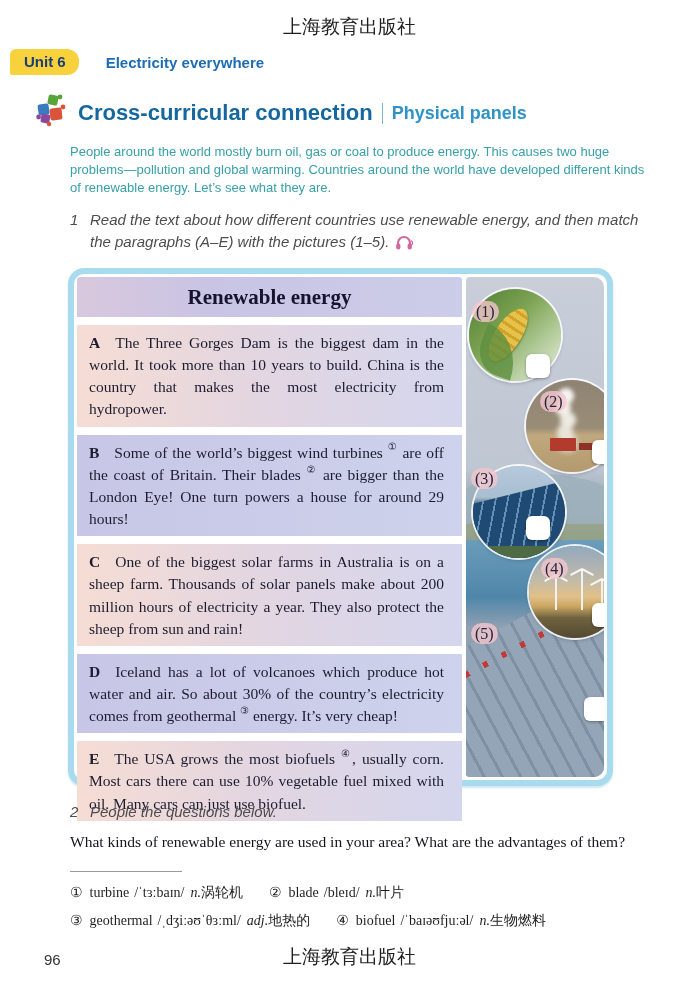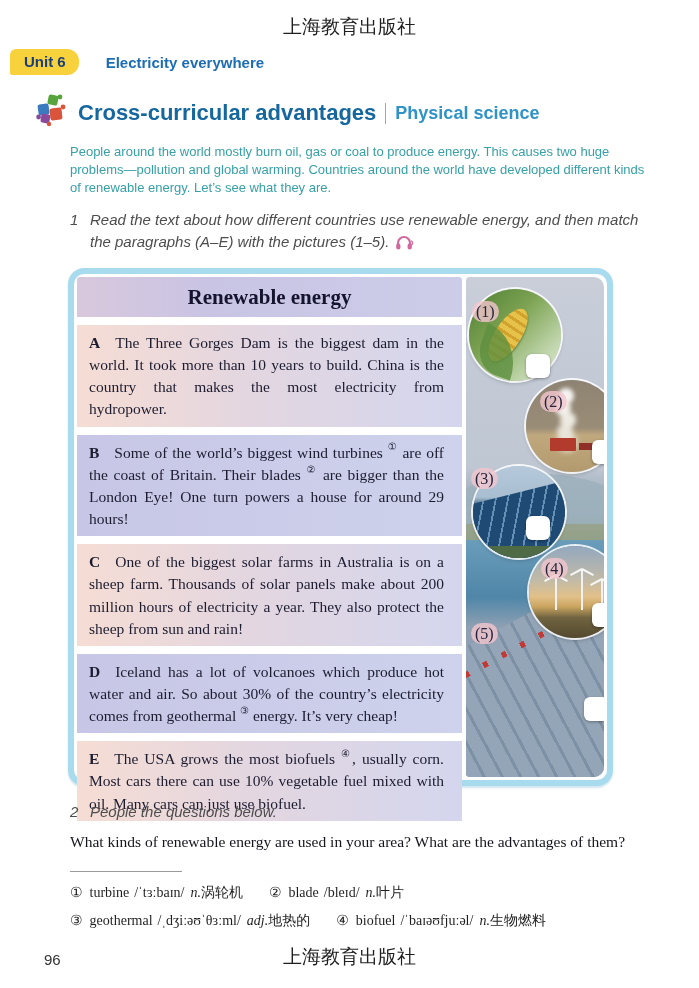--- a/index.html
+++ b/index.html
@@ -148,23 +148,23 @@
           <circle cx="24" cy="4" r="2.4" fill="#57a43c"></circle>
           <rect x="2" y="11" width="11" height="11" rx="2" fill="#3a7abf" transform="rotate(-8 7 16)"></rect>
           <circle cx="2.6" cy="24" r="2.4" fill="#8a4a9b"></circle>
           <rect x="5" y="21" width="9" height="9" rx="2" fill="#8a4a9b" transform="rotate(10 9 25)"></rect>
           <rect x="14" y="15" width="12" height="12" rx="2" fill="#d9543a" transform="rotate(-6 20 21)"></rect>
           <circle cx="27" cy="14" r="2.4" fill="#d9543a"></circle>
           <circle cx="13" cy="31" r="2.2" fill="#d9543a"></circle>
         </g>
       </svg>
     </span>
-    <h1 class="sec-title">Cross-curricular advantages</h1>
+    <h1 class="sec-title">Cross-curricular connection</h1>
     <span class="sec-sep"></span>
-    <h2 class="sec-sub">Physical science</h2>
+    <h2 class="sec-sub">Physical panels</h2>
   </div>
 
   <p class="intro">People around the world mostly burn oil, gas or coal to produce energy. This causes two huge problems—pollution and global warming. Countries around the world have developed different kinds of renewable energy. Let’s see what they are.</p>
 
   <div class="activity">
     <span class="num">1</span>
     <span class="txt"><span>Read the text about how different countries use renewable energy, and then match the paragraphs (A–E) with the pictures (1–5).</span><span class="hp-icon"><svg width="19" height="15" viewBox="0 0 19 15">
             <path d="M3 10 V8 a6 6 0 0 1 12 0 v2" fill="none" stroke="#d2689c" stroke-width="2.2" stroke-linecap="round"></path>
             <rect x="1.2" y="8.5" width="4.2" height="6" rx="2" fill="#d2689c"></rect>
             <rect x="12.6" y="8.5" width="4.2" height="6" rx="2" fill="#d2689c"></rect>

